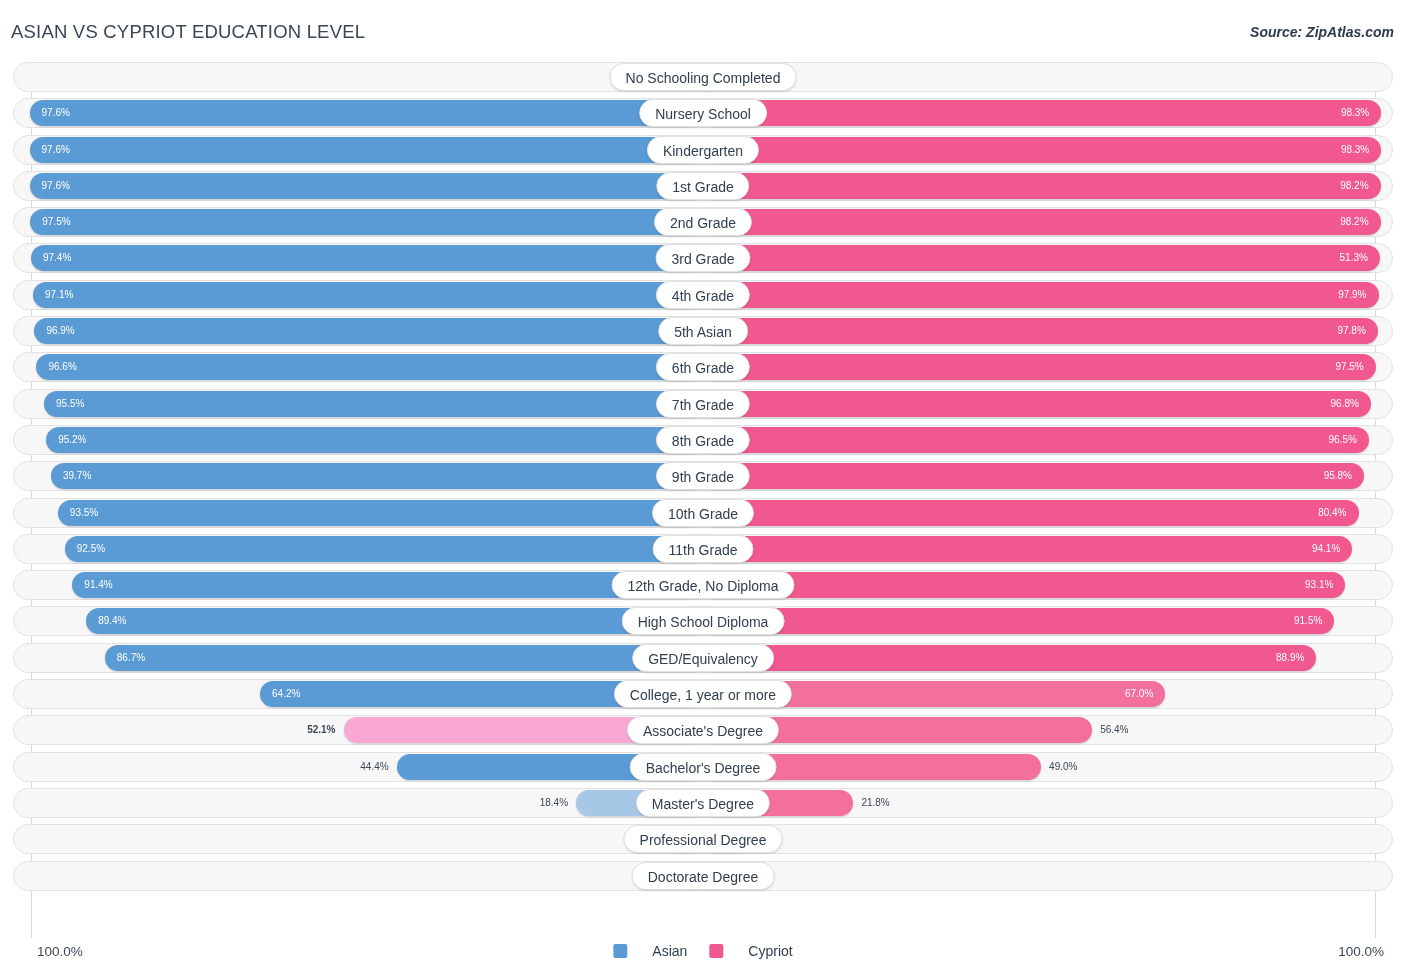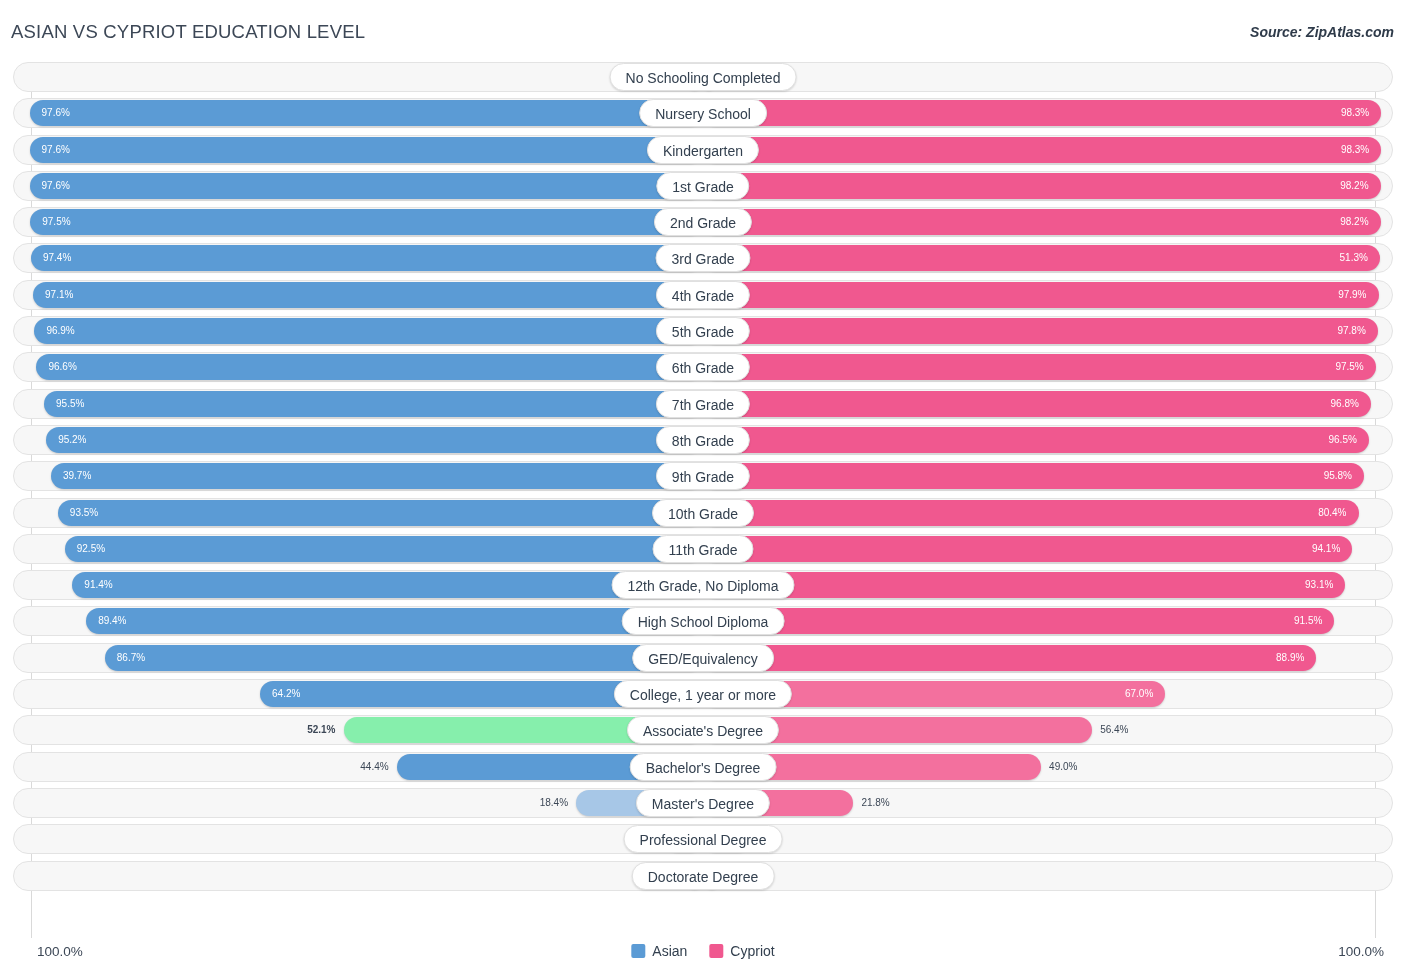--- a/index.html
+++ b/index.html
@@ -88,21 +88,21 @@
   }
 
   
   .footer { position: absolute; left: 0; top: 938px; width: 1406px; height: 37px; }
   .axis-min { position: absolute; left: 37px; top: 6px; font-size: 13.5px; color: #3c4756; }
   .axis-max { position: absolute; right: 22px; top: 6px; font-size: 13.5px; color: #3c4756; }
   .legend {
     position: absolute; left: 50%; top: 5px; transform: translateX(-50%);
     display: flex; align-items: center; gap: 22px;
   }
-  .lg-item { display: flex; align-items: center; gap: 7px; }
+  .lg-item { display: flex; align-items: center; gap: 25px; }
   .lg-sw { width: 14px; height: 14px; border-radius: 2px; }
   .lg-tx { font-size: 14px; color: #33404f; }
 </style>
 </head>
 <body>
 
 <div id="root">
 
   <div class="header">
     <div class="title">ASIAN VS CYPRIOT EDUCATION LEVEL</div>
@@ -216,21 +216,21 @@
           <div class="half half-left">
             <div class="bar bar-left" style="width: 668.61px; background: rgb(91, 155, 213);">
               <span class="bar-val inside vleft-in">96.9%</span>
             </div>
           </div>
           <div class="half half-right">
             <div class="bar bar-right" style="width: 674.82px; background: rgb(240, 88, 143);">
               <span class="bar-val inside vright-in">97.8%</span>
             </div>
           </div>
-          <div class="pill">5th Grade</div>
+          <div class="pill">5th Asian</div>
         </div>
         <div class="row">
           <div class="track"></div>
           <div class="half half-left">
             <div class="bar bar-left" style="width: 666.54px; background: rgb(91, 155, 213);">
               <span class="bar-val inside vleft-in">96.6%</span>
             </div>
           </div>
           <div class="half half-right">
             <div class="bar bar-right" style="width: 672.75px; background: rgb(240, 88, 143);">
@@ -361,21 +361,21 @@
           <div class="half half-right">
             <div class="bar bar-right" style="width: 462.3px; background: rgb(243, 112, 158);">
               <span class="bar-val inside vright-in">67.0%</span>
             </div>
           </div>
           <div class="pill">College, 1 year or more</div>
         </div>
         <div class="row">
           <div class="track"></div>
           <div class="half half-left">
-            <div class="bar bar-left" style="width: 359.49px; background: #86efac; font-weight: bold;">
+            <div class="bar bar-left" style="width: 359.49px; background: #f9a8d4; font-weight: bold;">
               <span class="bar-val outside vleft-out">52.1%</span>
             </div>
           </div>
           <div class="half half-right">
             <div class="bar bar-right" style="width: 389.16px; background: rgb(243, 112, 158);">
               <span class="bar-val outside vright-out">56.4%</span>
             </div>
           </div>
           <div class="pill">Associate's Degree</div>
         </div>

